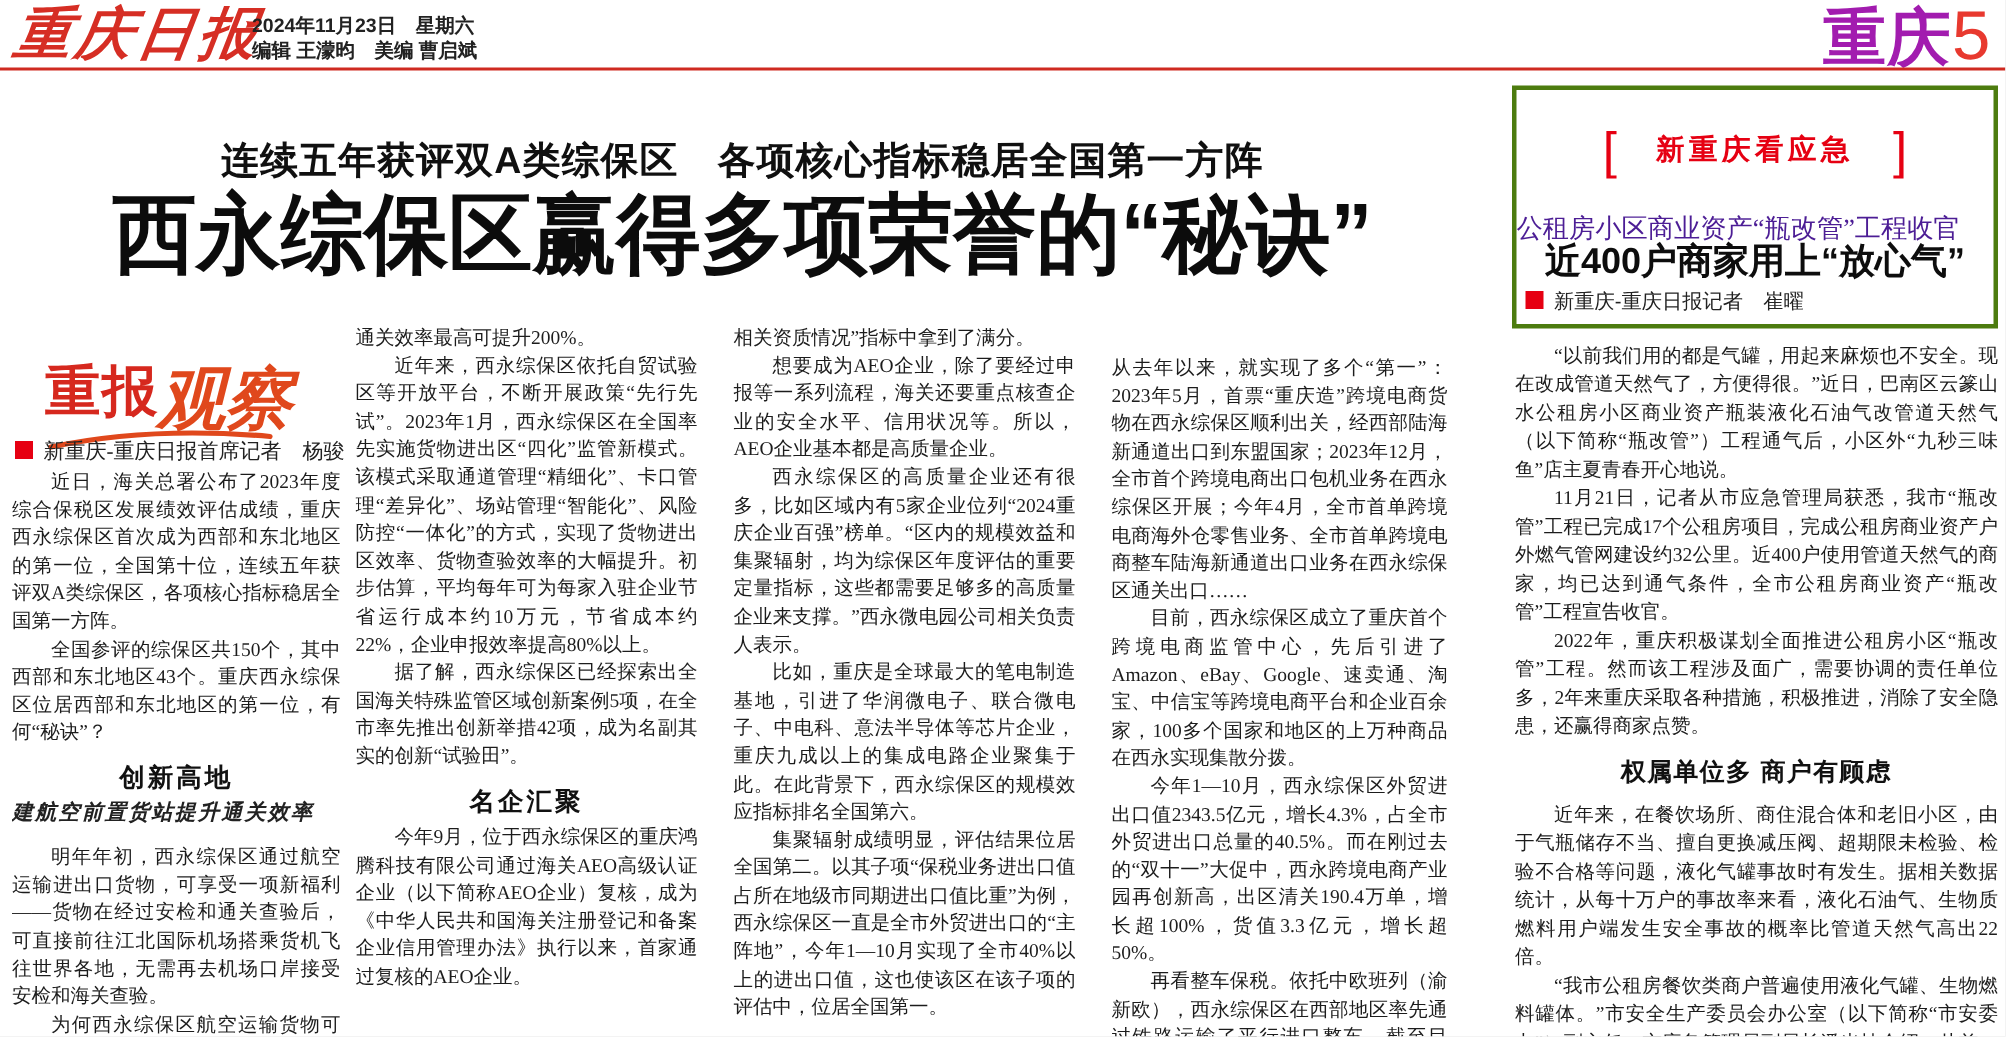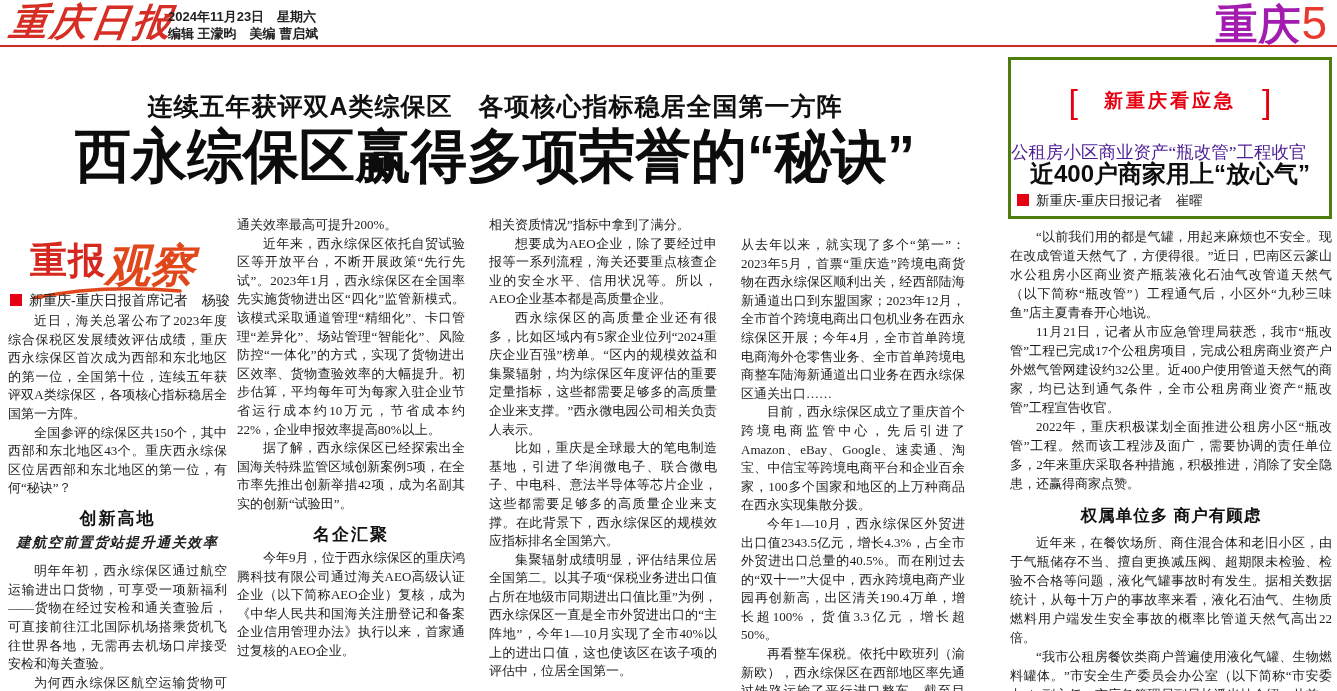--- a/index.html
+++ b/index.html
@@ -63,21 +63,21 @@
   .col-3 { left:489px; top:216px; width:228px; height:475px; }
   .col-4 { left:741px; top:216px; width:224px; height:475px;margin-top:20px; }
   .col p, .side-body p { margin:0; text-indent:2em; }
   .col p.cont, .side-body p.cont { text-indent:0; }
   .col h3, .side-body h3 {
     font-family:"Liberation Sans","DejaVu Sans",sans-serif; font-weight:bold;
     font-size:17px; text-align:center; margin:12px 0 5px; color:#111; letter-spacing:2px;
   }
   .col h4 {
     font-style:italic; font-weight:600; font-size:14px; letter-spacing:1.5px;
-    text-align:center; margin:0 0 10px; color:#222;
+    margin:0 0 10px; color:#222;
   }
 
   
   .side-box {
     position:absolute; left:1008px; top:57px; width:324px; height:162px;
     border:3px solid #4d7c0f; box-sizing:border-box;
   }
   .side-tag { position:absolute; top:22px; width:100%; text-align:center; white-space:nowrap; }
   .side-tag .br { font-size:34px; font-weight:300; color:#e60012; vertical-align:-4px; font-family:"Liberation Sans","DejaVu Sans",sans-serif; }
   .side-tag .tx {
@@ -141,21 +141,21 @@
       <p class="cont">通关效率最高可提升200%。</p>
       <p>近年来，西永综保区依托自贸试验区等开放平台，不断开展政策“先行先试”。2023年1月，西永综保区在全国率先实施货物进出区“四化”监管新模式。该模式采取通道管理“精细化”、卡口管理“差异化”、场站管理“智能化”、风险防控“一体化”的方式，实现了货物进出区效率、货物查验效率的大幅提升。初步估算，平均每年可为每家入驻企业节省运行成本约10万元，节省成本约22%，企业申报效率提高80%以上。</p>
       <p>据了解，西永综保区已经探索出全国海关特殊监管区域创新案例5项，在全市率先推出创新举措42项，成为名副其实的创新“试验田”。</p>
       <h3>名企汇聚</h3>
       <p>今年9月，位于西永综保区的重庆鸿腾科技有限公司通过海关AEO高级认证企业（以下简称AEO企业）复核，成为《中华人民共和国海关注册登记和备案企业信用管理办法》执行以来，首家通过复核的AEO企业。</p>
     </div>
   <div class="col col-3">
       <p class="cont">相关资质情况”指标中拿到了满分。</p>
       <p>想要成为AEO企业，除了要经过申报等一系列流程，海关还要重点核查企业的安全水平、信用状况等。所以，AEO企业基本都是高质量企业。</p>
       <p>西永综保区的高质量企业还有很多，比如区域内有5家企业位列“2024重庆企业百强”榜单。“区内的规模效益和集聚辐射，均为综保区年度评估的重要定量指标，这些都需要足够多的高质量企业来支撑。”西永微电园公司相关负责人表示。</p>
-      <p>比如，重庆是全球最大的笔电制造基地，引进了华润微电子、联合微电子、中电科、意法半导体等芯片企业，这些都需要足够多的高质量企业来支撑。在此背景下，西永综保区的规模效应指标排名全国第六。</p>
+      <p>比如，重庆是全球最大的笔电制造基地，引进了华润微电子、联合微电子、中电科、意法半导体等芯片企业，重庆九成以上的集成电路企业聚集于此。在此背景下，西永综保区的规模效应指标排名全国第六。</p>
       <p>集聚辐射成绩明显，评估结果位居全国第二。以其子项“保税业务进出口值占所在地级市同期进出口值比重”为例，西永综保区一直是全市外贸进出口的“主阵地”，今年1—10月实现了全市40%以上的进出口值，这也使该区在该子项的评估中，位居全国第一。</p>
     </div>
   <div class="col col-4">
       <p class="cont">从去年以来，就实现了多个“第一”：2023年5月，首票“重庆造”跨境电商货物在西永综保区顺利出关，经西部陆海新通道出口到东盟国家；2023年12月，全市首个跨境电商出口包机业务在西永综保区开展；今年4月，全市首单跨境电商海外仓零售业务、全市首单跨境电商整车陆海新通道出口业务在西永综保区通关出口……</p>
       <p>目前，西永综保区成立了重庆首个跨境电商监管中心，先后引进了Amazon、eBay、Google、速卖通、淘宝、中信宝等跨境电商平台和企业百余家，100多个国家和地区的上万种商品在西永实现集散分拨。</p>
       <p>今年1—10月，西永综保区外贸进出口值2343.5亿元，增长4.3%，占全市外贸进出口总量的40.5%。而在刚过去的“双十一”大促中，西永跨境电商产业园再创新高，出区清关190.4万单，增长超100%，货值3.3亿元，增长超50%。</p>
       <p>再看整车保税。依托中欧班列（渝新欧），西永综保区在西部地区率先通过铁路运输了平行进口整车。截至目前，西永综保区已累计实现整车进口23768辆。</p>
     </div>
 
   <div class="side-box">

